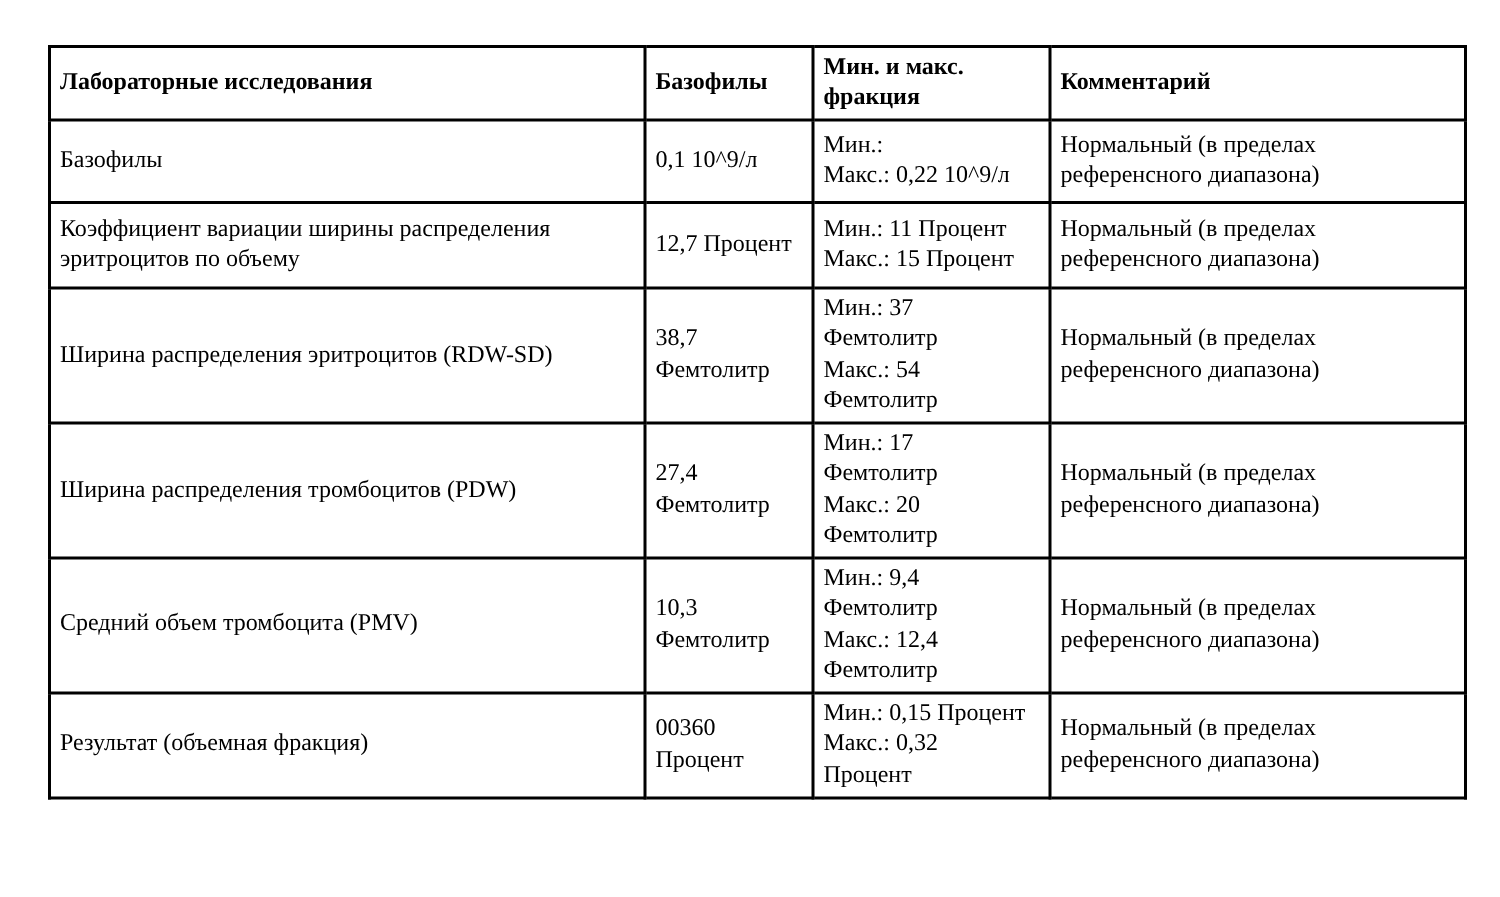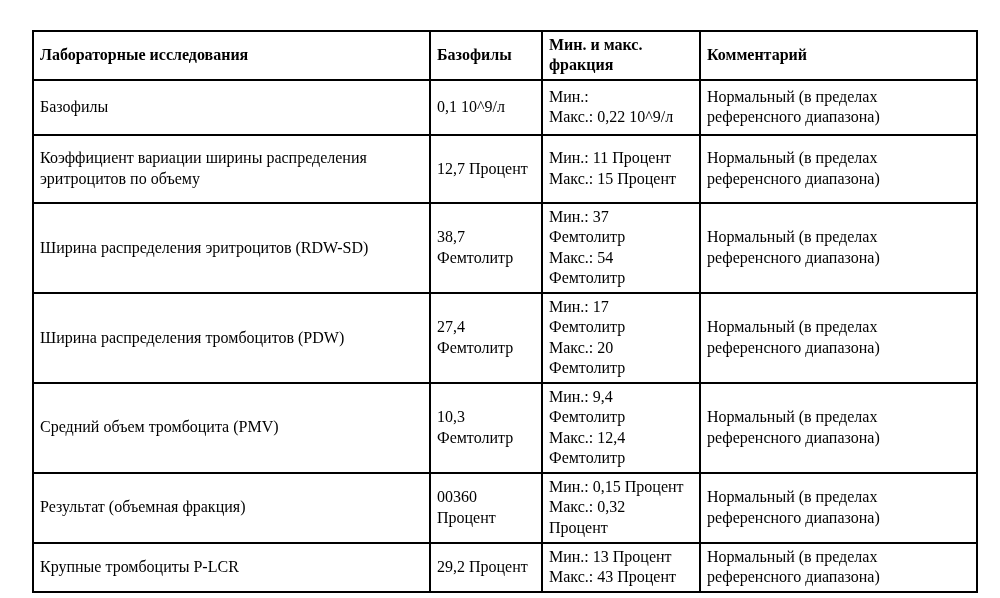--- a/index.html
+++ b/index.html
@@ -38,21 +38,21 @@
   }
   table.lab-table th {
     font-weight: bold;
   }
   col.c-name    { width: 397px; }
   col.c-result  { width: 112px; }
   col.c-minmax  { width: 158px; }
   col.c-comment { width: 277px; }
   tr.h-header { height: 45px; }
   tr.h-r0 { height: 55px; }
-  tr.h-r1 { height: 68px; }
+  tr.h-r1 { height: 57px; }
   tr.h-r2 { height: 85px; }
   tr.h-r3 { height: 89px; }
   tr.h-r4 { height: 90px; }
   tr.h-r5 { height: 70px; }
   tr.h-r6 { height: 48px; }
 </style>
 </head>
 <body>
 
 <div class="table-wrap">
@@ -125,23 +125,15 @@
       <tr class="h-r5">
         <td>Результат (объемная фракция)</td>
         <td>00360
 Процент</td>
         <td>Мин.: 0,15 Процент
 Макс.: 0,32
 Процент</td>
         <td>Нормальный (в пределах
 референсного диапазона)</td>
       </tr>
-      <tr class="h-r6">
-        <td>Крупные тромбоциты P-LCR</td>
-        <td>29,2 Процент</td>
-        <td>Мин.: 13 Процент
-Макс.: 43 Процент</td>
-        <td>Нормальный (в пределах
-референсного диапазона)</td>
-      </tr>
     </tbody>
   </table>
 </div>
 
 </body></html>

